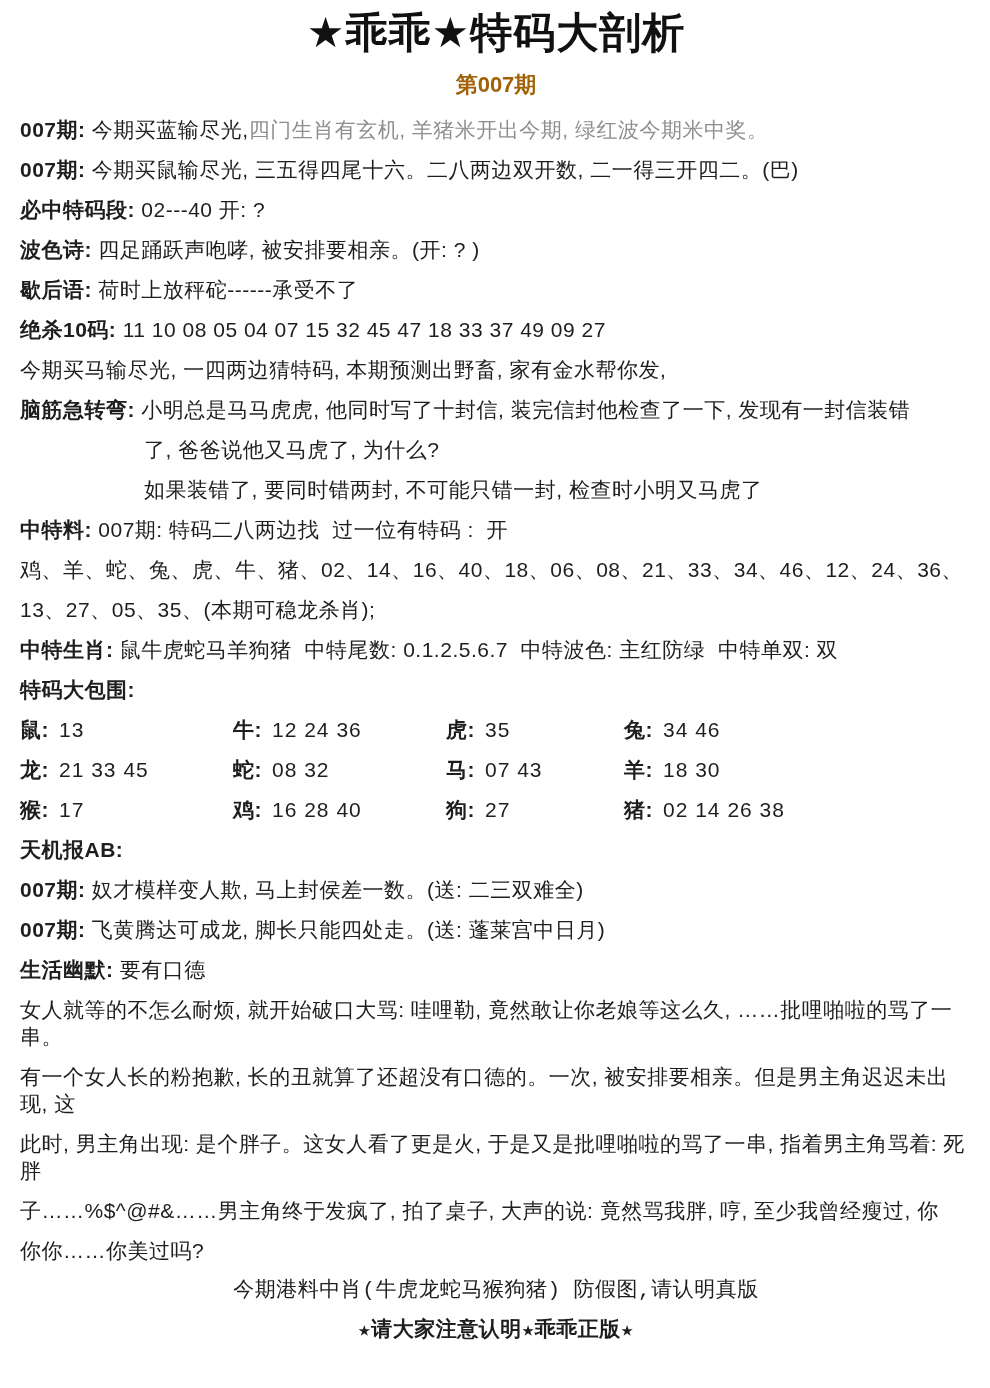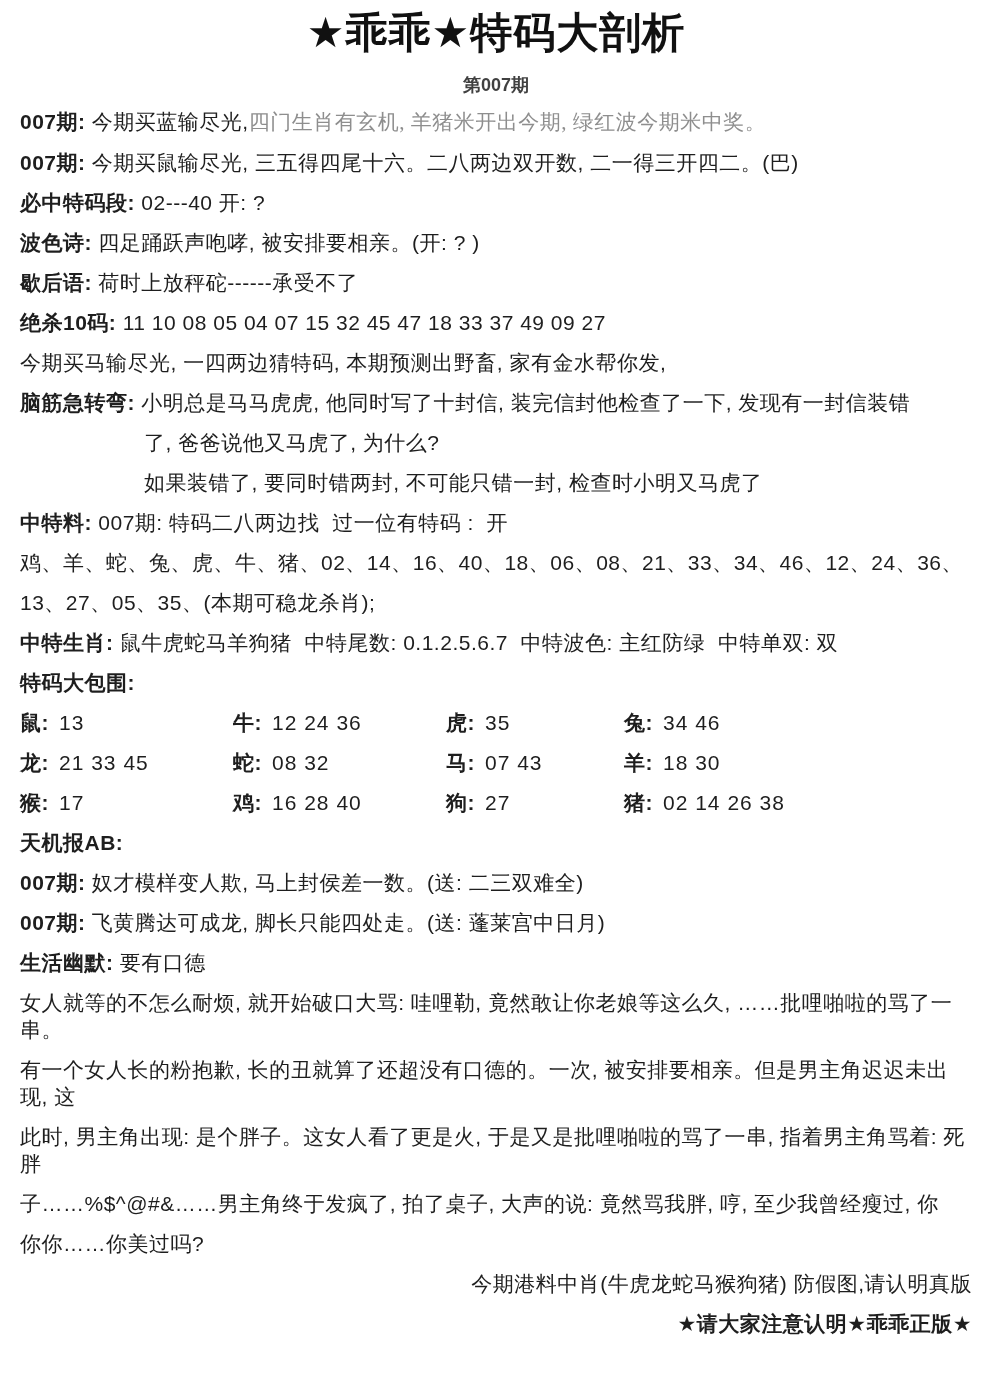--- a/index.html
+++ b/index.html
@@ -12,38 +12,38 @@
   .doc-title {
     text-align: center;
     font-size: 42px;
     font-weight: bold;
     letter-spacing: 1px;
     line-height: 50px;
     color: #111;
   }
   .issue {
     text-align: center;
-    font-size: 18px;
+    font-size: 22px;
     font-weight: bold;
     line-height: 30px;
     margin-top: 12px;
-    margin-bottom: 8px;
-    color: #404040;
+    margin-bottom: 16px;
+    color: #a16207;
   }
   .line {
     font-size: 21px;
     line-height: 27px;
     margin-bottom: 13px;
     white-space: pre-wrap;
     letter-spacing: 0.5px;
   }
   .label { font-weight: bold; }
-  .faded { color: #8e8e8e; font-family: Liberation Serif, serif; }
+  .faded { color: #8e8e8e; }
   .indent { padding-left: 124px; }
-  .center { text-align: right; }
+  .center { text-align: center; font-family: Liberation Mono, monospace; }
   .bold { font-weight: bold; }
   .grid-row {
     display: grid;
     grid-template-columns: 205px 205px 170px 1fr;
     font-size: 21px;
     line-height: 27px;
     margin-bottom: 13px;
     letter-spacing: 0.5px;
     gap: 8px;
   }

